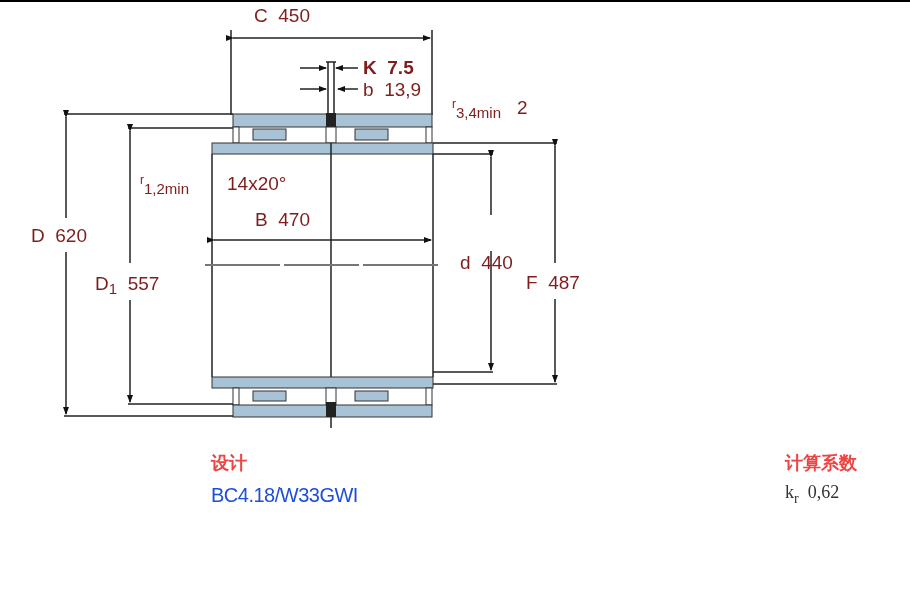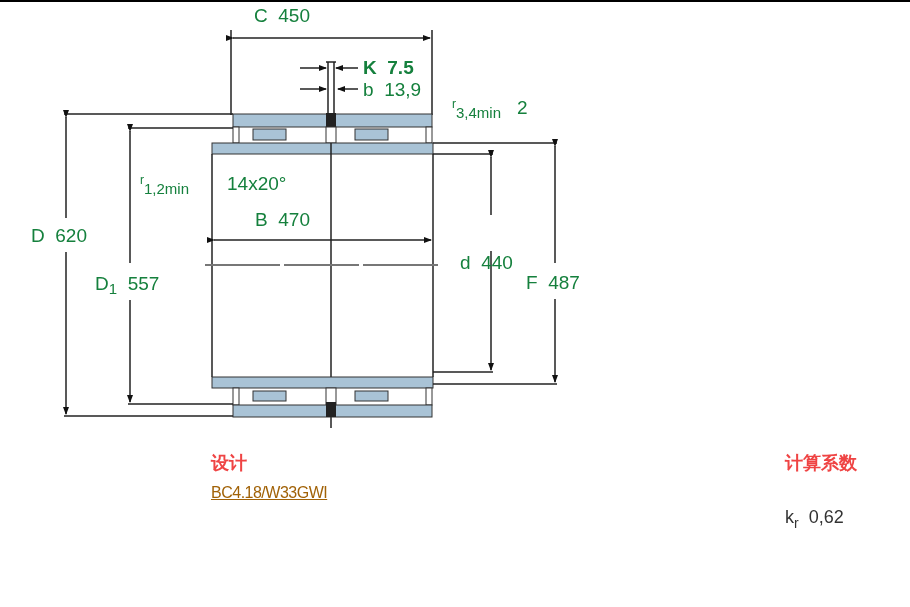--- a/index.html
+++ b/index.html
@@ -1,24 +1,24 @@
 <!DOCTYPE html>
 <html><head>
 <meta charset="utf-8">
 <style>
   html, body { margin: 0; padding: 0; background: #ffffff; }
   body { width: 910px; height: 607px; position: relative; overflow: hidden;
          font-family: "Liberation Sans", "DejaVu Sans", sans-serif; color: #3a3a3a; }
   .top-rule { position: absolute; left: 0; top: 0; width: 910px; height: 2px; background: #000; }
   svg.drawing { position: absolute; left: 0; top: 0; }
-  .lbl { position: absolute; font-size: 19px; color: #15803d; white-space: nowrap; line-height: 1; }
+  .lbl { position: absolute; font-size: 19px; color: #7f1d1d; white-space: nowrap; line-height: 1; }
   .lbl sub { font-size: 15px; vertical-align: -4px; }
   .lbl .pre { font-size: 12px; vertical-align: 6px; }
   .cn { position: absolute; font-family: "DejaVu Sans", sans-serif; font-weight: bold; font-size: 18px; color: #ef4444; white-space: nowrap; }
-  .desig { position: absolute; font-size: 16px; color: #a16207; white-space: nowrap; letter-spacing: -0.5px; text-decoration: underline; }
+  .desig { position: absolute; font-size: 20px; color: #1d4ed8; white-space: nowrap; letter-spacing: -0.5px; }
   .kr { position: absolute; font-size: 18px; color: #333; white-space: nowrap; }
   .kr sub { font-size: 14px; vertical-align: -5px; }
 </style>
 </head>
 <body>
 
 <div class="top-rule"></div>
 
 <svg class="drawing" width="910" height="607" viewBox="0 0 910 607">
   <defs>
@@ -143,16 +143,16 @@
 </div>
 <div class="lbl" style="left:526px; top:273px;">
   <span>F</span>&nbsp;
   <span>487</span>
 </div>
 
 <div class="cn" style="left:211px; top:451px;">设计</div>
 <div class="desig" style="left:211px; top:484px;">BC4.18/W33GWI</div>
 
 <div class="cn" style="left:785px; top:451px;text-align:right;">计算系数</div>
-<div class="kr" style="left:785px; top:507px;">
+<div class="kr" style="left:785px; top:482px;font-family:Liberation Serif, serif;">
   <span>k</span><sub>r</sub>&nbsp;
   <span>0,62</span>
 </div>
 
 </body></html>

